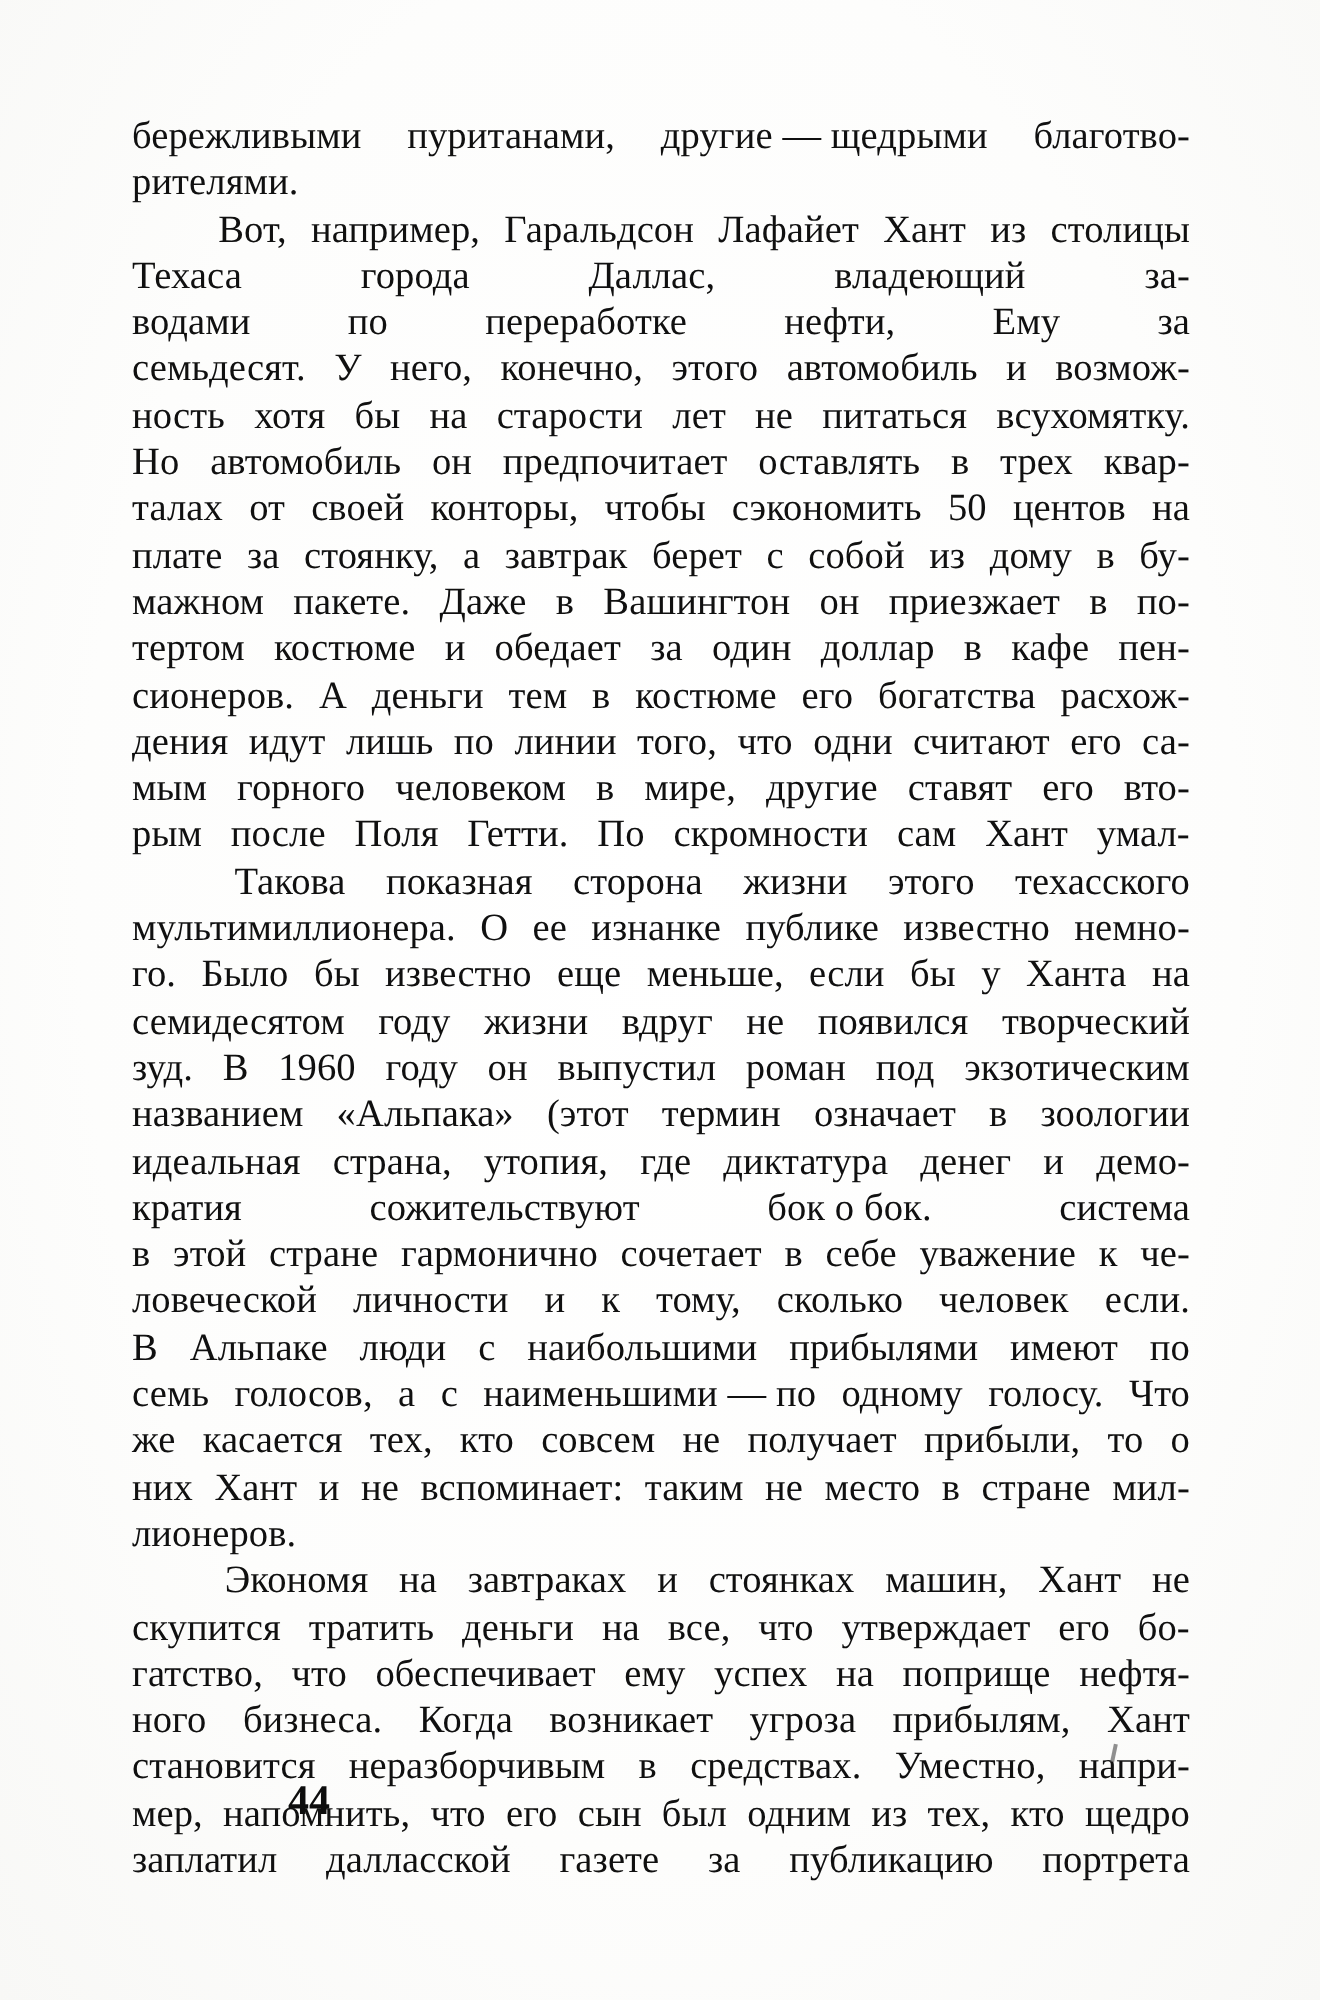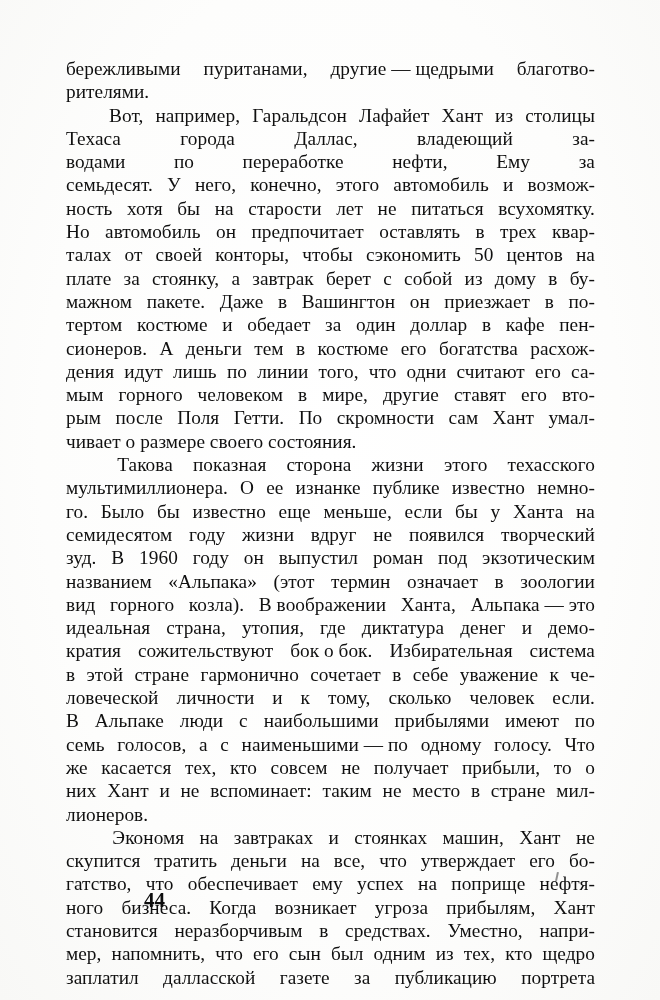--- a/index.html
+++ b/index.html
@@ -108,30 +108,28 @@
       <div class="ln j"><span>ность</span><span>хотя</span><span>бы</span><span>на</span><span>старости</span><span>лет</span><span>не</span><span>питаться</span><span>всухомятку.</span></div>
       <div class="ln j"><span>Но</span><span>автомобиль</span><span>он</span><span>предпочитает</span><span>оставлять</span><span>в</span><span>трех</span><span>квар-</span></div>
       <div class="ln j"><span>талах</span><span>от</span><span>своей</span><span>конторы,</span><span>чтобы</span><span>сэкономить</span><span>50</span><span>центов</span><span>на</span></div>
       <div class="ln j"><span>плате</span><span>за</span><span>стоянку,</span><span>а</span><span>завтрак</span><span>берет</span><span>с</span><span>собой</span><span>из</span><span>дому</span><span>в</span><span>бу-</span></div>
       <div class="ln j"><span>мажном</span><span>пакете.</span><span>Даже</span><span>в</span><span>Вашингтон</span><span>он</span><span>приезжает</span><span>в</span><span>по-</span></div>
       <div class="ln j"><span>тертом</span><span>костюме</span><span>и</span><span>обедает</span><span>за</span><span>один</span><span>доллар</span><span>в</span><span>кафе</span><span>пен-</span></div>
       <div class="ln j"><span>сионеров.</span><span>А</span><span>деньги</span><span>тем</span><span>в</span><span>костюме</span><span>его</span><span>богатства</span><span>расхож-</span></div>
       <div class="ln j"><span>дения</span><span>идут</span><span>лишь</span><span>по</span><span>линии</span><span>того,</span><span>что</span><span>одни</span><span>считают</span><span>его</span><span>са-</span></div>
       <div class="ln j"><span>мым</span><span>горного</span><span>человеком</span><span>в</span><span>мире,</span><span>другие</span><span>ставят</span><span>его</span><span>вто-</span></div>
       <div class="ln j"><span>рым</span><span>после</span><span>Поля</span><span>Гетти.</span><span>По</span><span>скромности</span><span>сам</span><span>Хант</span><span>умал-</span></div>
-      <div class="ln l"><span>чивает о размере своего состояния.</span></div>
       <div class="ln j"><span class="indent"></span><span>Такова</span><span>показная</span><span>сторона</span><span>жизни</span><span>этого</span><span>техасского</span></div>
       <div class="ln j"><span>мультимиллионера.</span><span>О</span><span>ее</span><span>изнанке</span><span>публике</span><span>известно</span><span>немно-</span></div>
       <div class="ln j"><span>го.</span><span>Было</span><span>бы</span><span>известно</span><span>еще</span><span>меньше,</span><span>если</span><span>бы</span><span>у</span><span>Ханта</span><span>на</span></div>
       <div class="ln j"><span>семидесятом</span><span>году</span><span>жизни</span><span>вдруг</span><span>не</span><span>появился</span><span>творческий</span></div>
       <div class="ln j"><span>зуд.</span><span>В</span><span>1960</span><span>году</span><span>он</span><span>выпустил</span><span>роман</span><span>под</span><span>экзотическим</span></div>
       <div class="ln j"><span>названием</span><span>«Альпака»</span><span>(этот</span><span>термин</span><span>означает</span><span>в</span><span>зоологии</span></div>
-      <div class="ln j"><span>вид</span><span>горного</span><span>козла).</span><span>В воображении</span><span>Ханта,</span><span>Альпака — это</span></div>
       <div class="ln j"><span>идеальная</span><span>страна,</span><span>утопия,</span><span>где</span><span>диктатура</span><span>денег</span><span>и</span><span>демо-</span></div>
-      <div class="ln j"><span>кратия</span><span>сожительствуют</span><span>бок о бок.</span><span>Избирательная</span><span>система</span></div>
+      <div class="ln j"><span>кратия</span><span>сожительствуют</span><span>бок о бок.</span><span>система</span></div>
       <div class="ln j"><span>в</span><span>этой</span><span>стране</span><span>гармонично</span><span>сочетает</span><span>в</span><span>себе</span><span>уважение</span><span>к</span><span>че-</span></div>
       <div class="ln j"><span>ловеческой</span><span>личности</span><span>и</span><span>к</span><span>тому,</span><span>сколько</span><span>человек</span><span>если.</span></div>
       <div class="ln j"><span>В</span><span>Альпаке</span><span>люди</span><span>с</span><span>наибольшими</span><span>прибылями</span><span>имеют</span><span>по</span></div>
       <div class="ln j"><span>семь</span><span>голосов,</span><span>а</span><span>с</span><span>наименьшими — по</span><span>одному</span><span>голосу.</span><span>Что</span></div>
       <div class="ln j"><span>же</span><span>касается</span><span>тех,</span><span>кто</span><span>совсем</span><span>не</span><span>получает</span><span>прибыли,</span><span>то</span><span>о</span></div>
       <div class="ln j"><span>них</span><span>Хант</span><span>и</span><span>не</span><span>вспоминает:</span><span>таким</span><span>не</span><span>место</span><span>в</span><span>стране</span><span>мил-</span></div>
       <div class="ln l"><span>лионеров.</span></div>
       <div class="ln j"><span class="indent"></span><span>Экономя</span><span>на</span><span>завтраках</span><span>и</span><span>стоянках</span><span>машин,</span><span>Хант</span><span>не</span></div>
       <div class="ln j"><span>скупится</span><span>тратить</span><span>деньги</span><span>на</span><span>все,</span><span>что</span><span>утверждает</span><span>его</span><span>бо-</span></div>
       <div class="ln j"><span>гатство,</span><span>что</span><span>обеспечивает</span><span>ему</span><span>успех</span><span>на</span><span>поприще</span><span>нефтя-</span></div>

